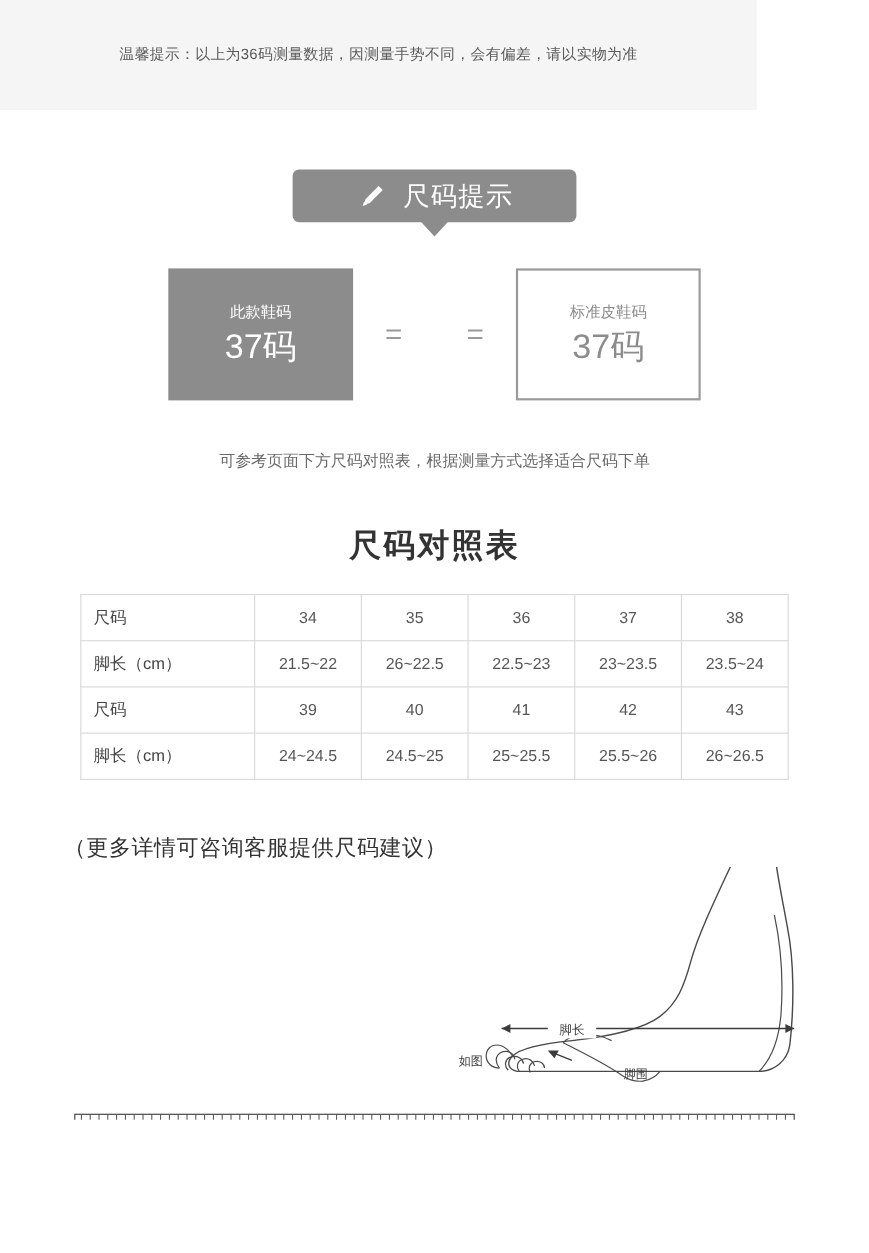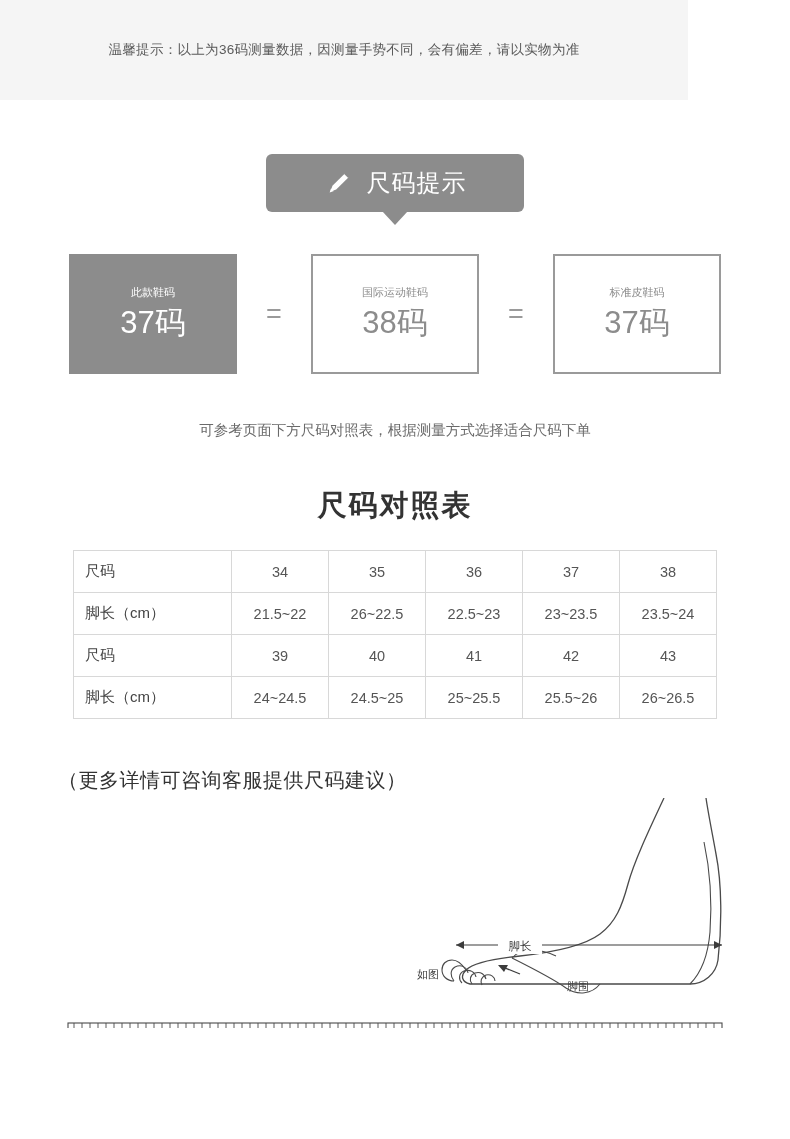--- a/index.html
+++ b/index.html
@@ -33,21 +33,21 @@
 
   
   .tip-wrap {
     margin-top: 54px;
     display: flex;
     flex-direction: column;
     align-items: center;
   }
   .tip-banner {
     width: 258px;
-    height: 58px;
+    height: 48px;
     background: #8c8c8c;
     border-radius: 6px;
     display: flex;
     align-items: center;
     justify-content: center;
     gap: 13px;
     position: relative;
   }
   .tip-banner:after {
     content: "";
@@ -89,21 +89,21 @@
     align-items: center;
     justify-content: center;
   }
   .size-box.filled {
     background: #8c8c8c;
   }
   .size-box.outlined {
     border: 2px solid #9a9a9a;
   }
   .box-label {
-    font-size: 11px;
+    font-size: 14px;
     line-height: 1;
     margin-bottom: 8px;
   }
   .box-value {
     font-size: 31px;
     line-height: 1.1;
   }
   .size-box.filled .box-label,
   .size-box.filled .box-value {
     color: #ffffff;
@@ -198,24 +198,20 @@
     <span class="tip-title">尺码提示</span>
   </div>
 </div>
 
 <div class="boxes-row">
   <div class="size-box filled">
     <div class="box-label">此款鞋码</div>
     <div class="box-value">37码</div>
   </div>
   <div class="equals">=</div>
-  <div class="size-box outlined">
-    <div class="box-label">国际运动鞋码</div>
-    <div class="box-value">38码</div>
-  </div>
   <div class="equals">=</div>
   <div class="size-box outlined">
     <div class="box-label">标准皮鞋码</div>
     <div class="box-value">37码</div>
   </div>
 </div>
 
 <div class="notes">
   <div>可参考页面下方尺码对照表，根据测量方式选择适合尺码下单</div>
 </div>

